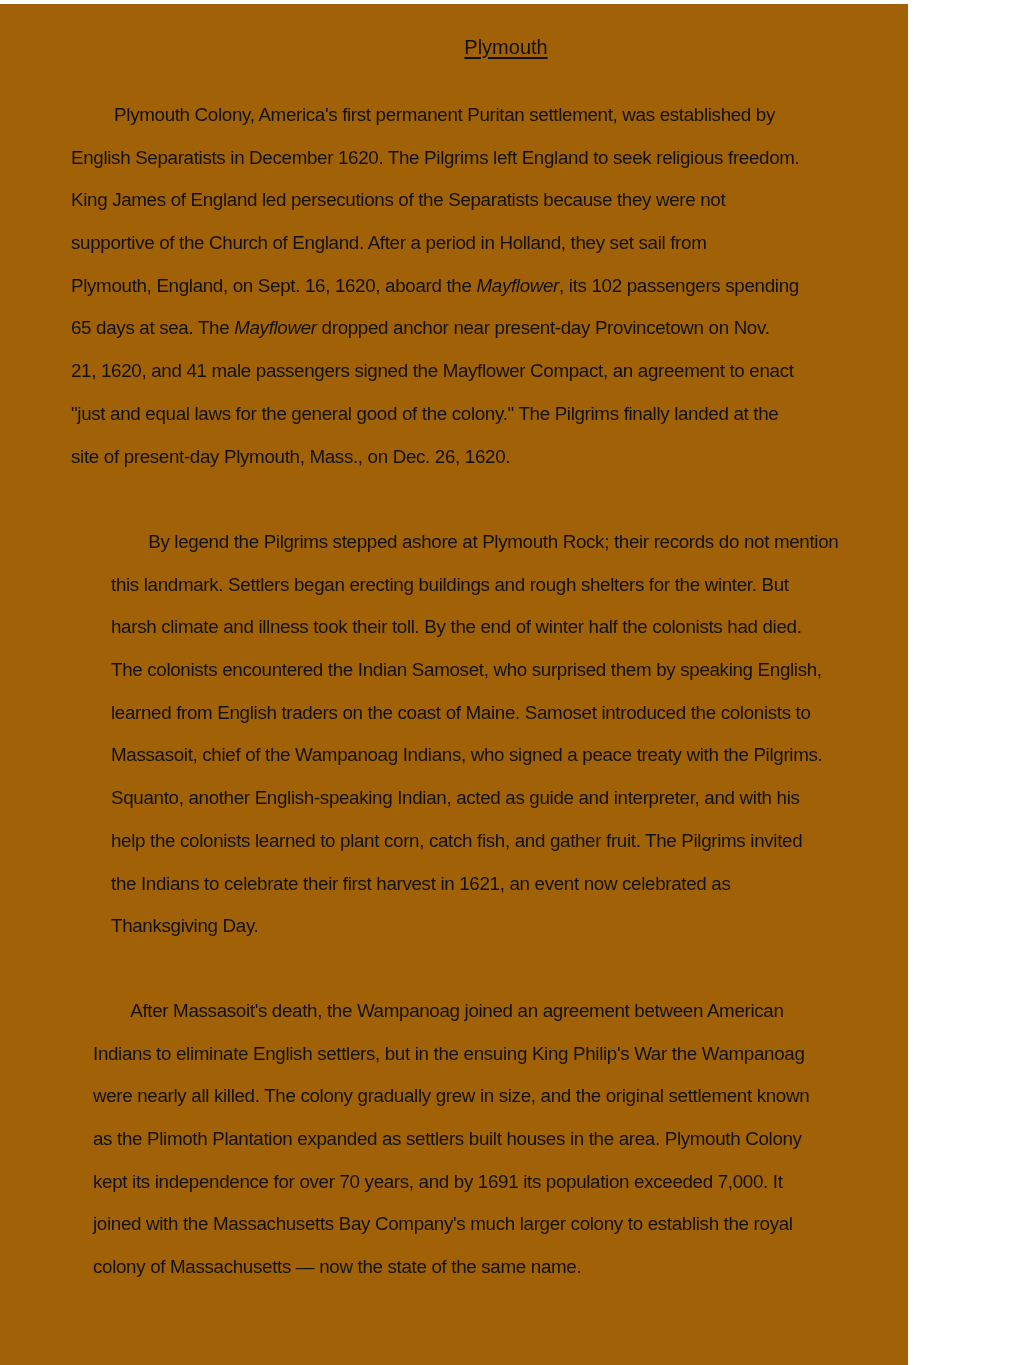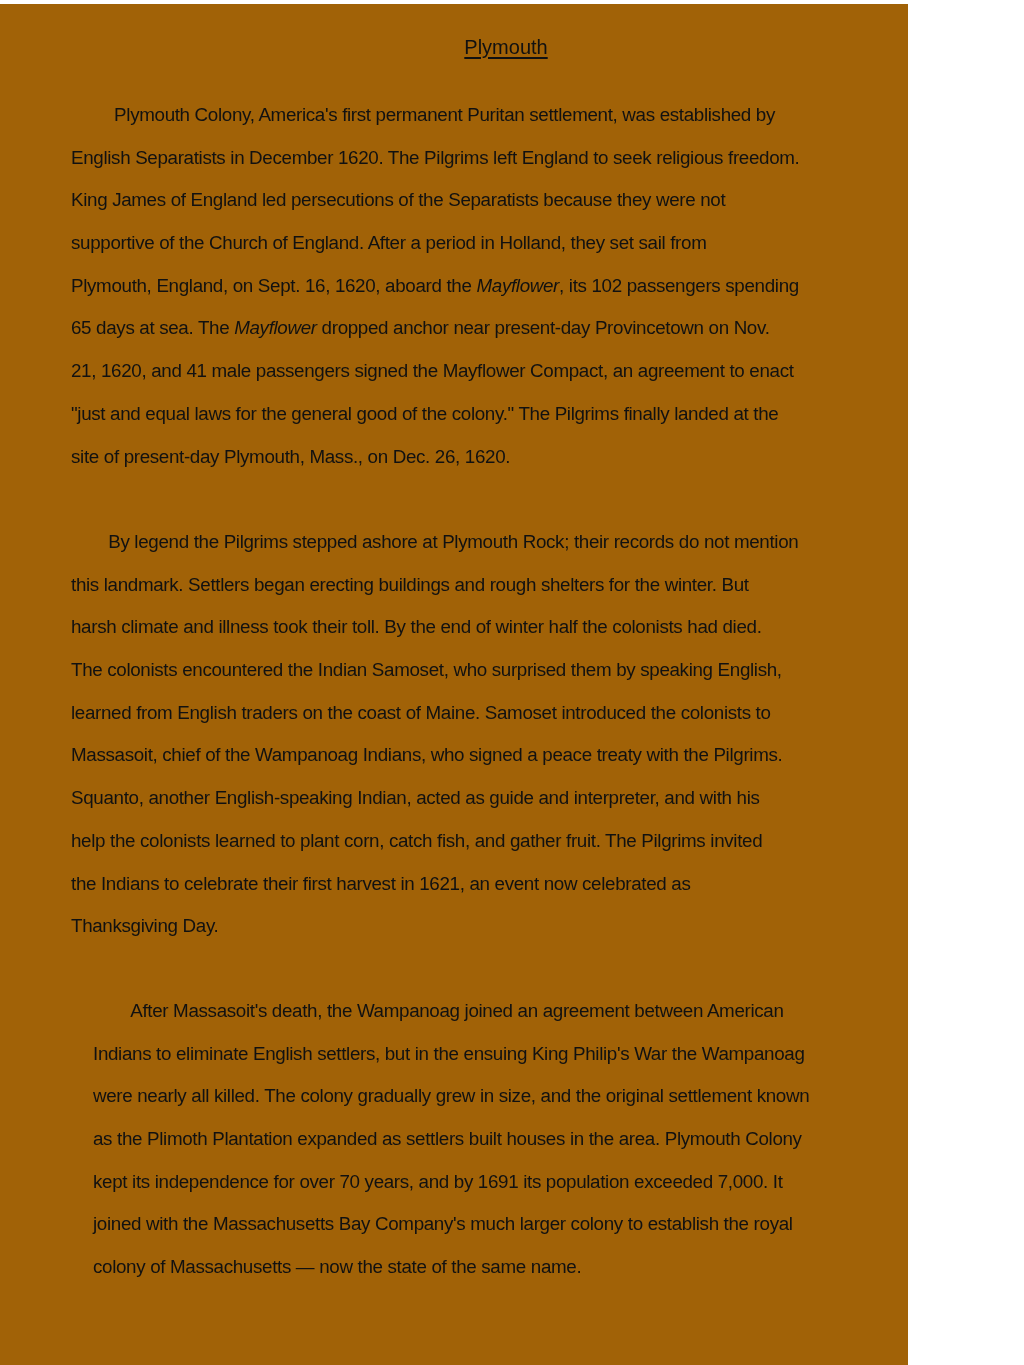--- a/index.html
+++ b/index.html
@@ -45,21 +45,21 @@
       font-size: 19.2px;
       line-height: 42.7px;
       height: 42.7px;
       letter-spacing: -0.35px;
       transform-origin: left center;
     }
     .line.indent-a { padding-left: 44px; }
     .line.indent-b { padding-left: 38px; }
     .line em { font-style: italic; }
     #p1 { top: 90px; }
-    #p2 { top: 517px; }
+    #p2 { top: 517px; margin-left: 40px; }
     #p3 { top: 986px; margin-left: 22px; }
   </style>
 </head>
 <body>
 
 <div class="page">
   <div class="title">Plymouth</div>
 
   <div class="paragraph" id="p1">
     <span class="line indent-a" style="transform: scaleX(0.9798);">Plymouth Colony, America's first permanent Puritan settlement, was established by</span>

